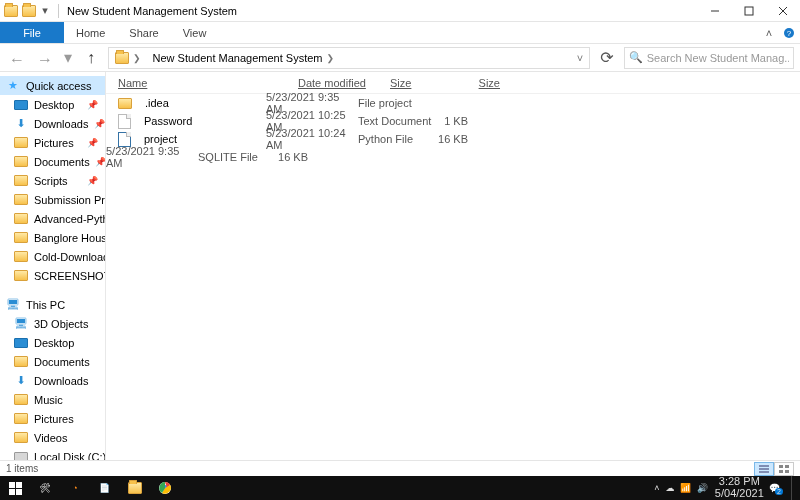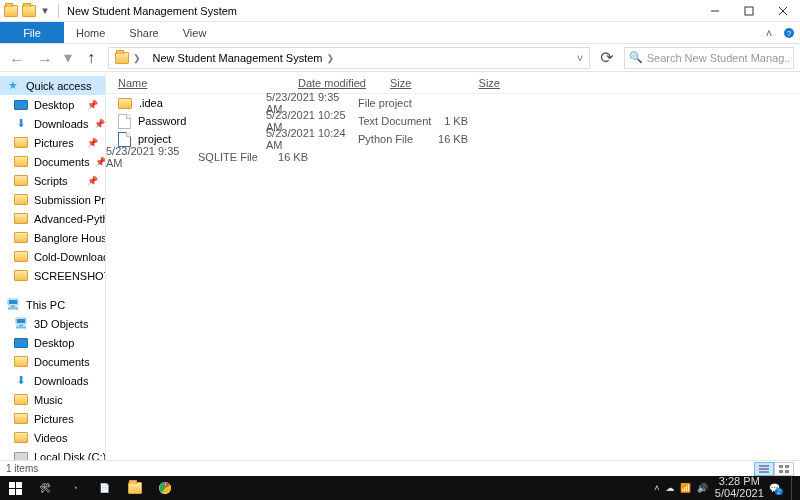--- a/index.html
+++ b/index.html
@@ -54,21 +54,21 @@
   .ico-drive { width:14px; height:9px; background:#d7d7d7; border:1px solid #999; border-radius:1px;}
 
   
   .list { flex:1; font-size:11px;}
   .cols { height:22px; display:flex; align-items:center; color:#555; border-bottom:1px solid #f0f0f0;text-decoration:underline;}
   .col-name { width:160px; padding-left:12px;}
   .col-date { width:92px;margin-left:32px;}
   .col-type { width:74px;}
   .col-size { width:42px; text-align:right; padding-right:6px;}
   .row { height:18px; display:flex; align-items:center;}
-  .row .c-name { width:160px; padding-left:12px; display:flex; align-items:center; gap:7px;}
+  .row .c-name { width:160px; padding-left:12px; display:flex; align-items:center; gap:13px;}
   .row .c-date { width:92px; color:#555;}
   .row .c-type { width:74px; color:#555;}
   .row .c-size { width:42px; color:#555; text-align:right; padding-right:6px;}
   .file-ico { width:13px; height:15px; background:#fff; border:1px solid #bbb; position:relative; flex-shrink:0;}
   .file-ico::after{content:""; position:absolute; right:-1px; top:-1px; width:4px;height:4px; background:#eee; border-left:1px solid #bbb; border-bottom:1px solid #bbb;}
   .file-ico.py{ border-color:#3572A5;}
   .file-ico.txt{ }
   .file-ico.db{}
 
   

